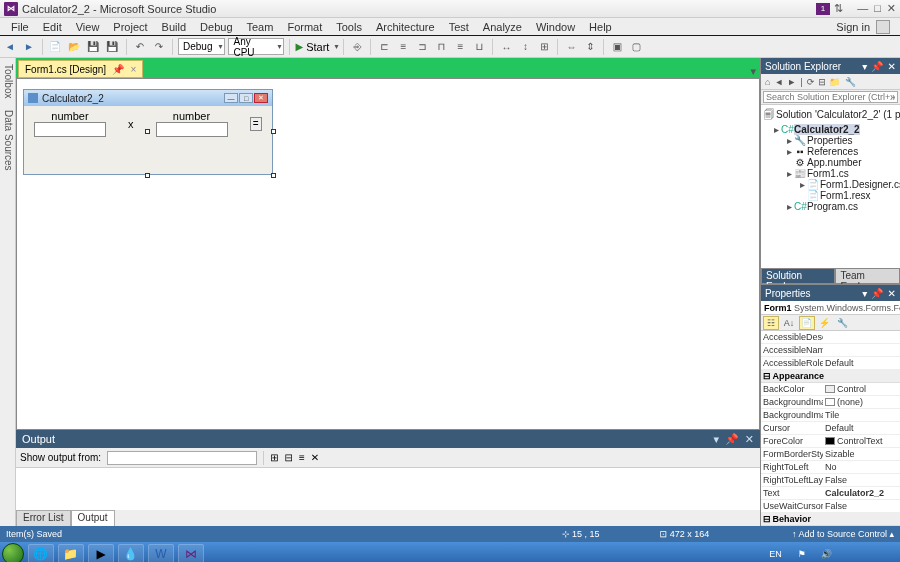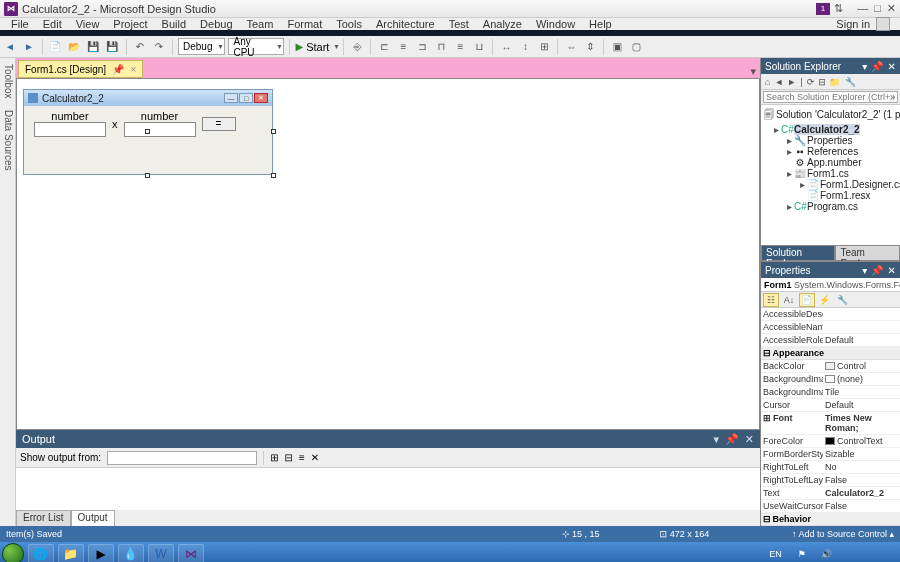--- a/index.html
+++ b/index.html
@@ -10,21 +10,21 @@
 .titlebar .vs-icon { width: 14px; height: 14px; background: #68217a; display: inline-flex; align-items: center; justify-content: center; color: #fff; font-size: 8px; font-weight: bold; border-radius: 1px; margin-right: 4px;}
 .titlebar .title { flex: 0 0 auto; color: #333; }
 .titlebar .spacer { flex: 1; }
 .titlebar .flag { width:14px;height:12px;background:#68217a;margin-right:4px;display:inline-flex;align-items:center;justify-content:center;color:#fff;font-size:8px;}
 .titlebar .arrows { margin-right:6px;color:#555;}
 .quick-launch { width: 150px; height: 14px; border: 1px solid #aaa; background: #fff; font-size: 10px; padding: 0 2px; color: #999; display:flex;align-items:center;justify-content:space-between;}
 .win-btns { display:flex; gap:6px; margin-left:8px; color:#555;}
 .win-btns span { cursor:default; }
 
 
-.menubar { height: 18px; background: #eee; display: flex; align-items: center; padding: 0 4px; gap: 0; border-bottom:6px solid #0f172a; }
+.menubar { height: 18px; background: #eee; display: flex; align-items: center; padding: 0 4px; gap: 0; border-bottom:1px solid #0f172a; }
 .menubar .m { padding: 1px 7px; color: #333; cursor: default; }
 .menubar .right { margin-left:auto; padding-right:6px; display:flex; align-items:center; gap:6px; color:#333;}
 .signin-icon { width:14px;height:14px;border:1px solid #999;background:#ddd;}
 
 
 .toolbar { height: 22px; background: #eee; display: flex; align-items: center; padding: 0 2px; gap: 3px; border-bottom: 1px solid #ccc; }
 .toolbar .tbtn { width:16px;height:16px; border-radius:2px; display:inline-flex;align-items:center;justify-content:center;color:#555;font-size:10px;}
 .toolbar .sep { width:1px;height:16px;background:#ccc;margin:0 2px;}
 .toolbar select, .toolbar .combo { height:17px;font-size:10px;border:1px solid #aaa;background:#fff;padding:0 12px 0 4px;position:relative;display:inline-flex;align-items:center;}
 .toolbar .combo::after{content:"▾";position:absolute;right:2px;color:#555;font-size:8px;}
@@ -34,36 +34,36 @@
 .tbtn.nav{color:#3a6ea5;}
 
 
 .main { display:flex; height: calc(562px - 18px - 18px - 22px - 12px - 24px); }
 .left-rail { width:16px; background:#eee; border-right:1px solid #ccc; writing-mode:vertical-rl; text-orientation:mixed; font-size:10px; color:#555; padding-top:4px; text-align:left; display:flex; gap:8px;}
 .left-rail span{padding:2px 1px;}
 .center-col { flex:1; display:flex; flex-direction:column;}
 .right-col { width:140px; display:flex; flex-direction:column; border-left:1px solid #888;}
 
 
-.doctabs { height:20px; background:#f9a8d4; display:flex; align-items:flex-end; padding-left:2px;}
+.doctabs { height:20px; background:#22c55e; display:flex; align-items:flex-end; padding-left:2px;}
 .doctab { height:18px; background:#fff2a8; border:1px solid #c8b560; display:flex;align-items:center;padding:0 6px;font-size:10px;gap:6px;}
 .doctab .close { color:#888;}
 .doctabs .dd { margin-left:auto; padding:0 4px;color:#555;}
 
 
 .designer { flex:1; background:#fff; border:1px solid #888; margin:0; position:relative; overflow:hidden;}
 .form-window { position:absolute; left:6px; top:10px; width:250px; height:86px; background:#efeee9; border:1px solid #7a98b8;}
 .form-title { height:16px; background:linear-gradient(#cfe3f7,#9fc4ea); display:flex;align-items:center;padding:0 4px; font-size:10px;color:#222;}
 .form-title .ico{width:10px;height:10px;background:#5a8fca;margin-right:4px;}
 .form-title .fbtns{margin-left:auto;display:flex;gap:1px;}
 .form-title .fb{width:14px;height:10px;background:#d4e4f4;border:1px solid #7a98b8;font-size:7px;display:flex;align-items:center;justify-content:center;color:#333;}
 .form-title .fb.close{background:#e07a6c;color:#fff;border-color:#b23;}
 .form-body { padding:4px 10px; font-family:"Times New Roman",serif; }
 .form-body .hdr{font-size:12px;margin-bottom:2px;}
-.form-body .row{display:flex;align-items:center;gap:6px;}
+.form-body .row{display:flex;align-items:center;gap:22px;}
 .form-body .col { display:flex;flex-direction:column;align-items:center;}
 .form-body .lbl{font-size:11px;}
 .form-body input{width:72px;height:15px;border:1px solid #888;font-size:10px;}
 .form-body .x{font-size:11px;}
 .form-body button{width:34px;height:14px;border:1px solid #888;background:#eee;font-size:10px;display:flex;align-items:center;justify-content:center;}
 .sel-handle { position:absolute;width:5px;height:5px;background:#fff;border:1px solid #333;}
 
 
 .tray { height:30px; border-top:1px solid #ccc; background:#f7f7f7; display:flex;align-items:center;gap:20px;padding:0 10px;font-size:10px;}
 .tray .ti{display:flex;align-items:center;gap:3px;color:#333;}
@@ -123,21 +123,21 @@
 .taskbar .orb{width:22px;height:22px;border-radius:50%;background:radial-gradient(circle at 30% 30%,#7ec84a,#1a6a1a);border:1px solid #0a420a;}
 .taskbar .tbi{width:26px;height:20px;background:rgba(255,255,255,0.1);border:1px solid rgba(255,255,255,0.2);border-radius:2px;display:flex;align-items:center;justify-content:center;font-size:12px;}
 .taskbar .tray{margin-left:auto;background:none;border:none;height:auto;gap:16px;color:#fff;font-size:9px;padding-right:4px;}
 .taskbar .clock{text-align:right;line-height:9px;border:none;border-radius:0;width:auto;height:auto;}
 </style>
 </head>
 <body>
 
 <div class="titlebar">
   <span class="vs-icon">⋈</span>
-  <span class="title">Calculator2_2 - Microsoft Design Studio</span>
+  <span class="title">Calculator2_2 - Microsoft Source Studio</span>
   <span class="spacer"></span>
   <span class="flag">
       <span>1</span>
     </span>
   <span class="arrows">⇅</span>
   <div class="win-btns">
     <span>—</span>
     <span>□</span>
     <span>✕</span>
   </div>
@@ -373,24 +373,20 @@
           </div>
         <div class="row">
             <div class="k">BackgroundImageL</div>
             <div class="v">Tile</div>
           </div>
         <div class="row">
             <div class="k">Cursor</div>
             <div class="v">Default</div>
           </div>
         <div class="row">
-            <div class="k bold">⊞ <span>Font</span></div>
-            <div class="v bold">Times New Roman;</div>
-          </div>
-        <div class="row">
             <div class="k">ForeColor</div>
             <div class="v">
               <span class="sw" style="background:#000"></span>
               <span>ControlText</span>
             </div>
           </div>
         <div class="row">
             <div class="k">FormBorderStyle</div>
             <div class="v">Sizable</div>
           </div>

